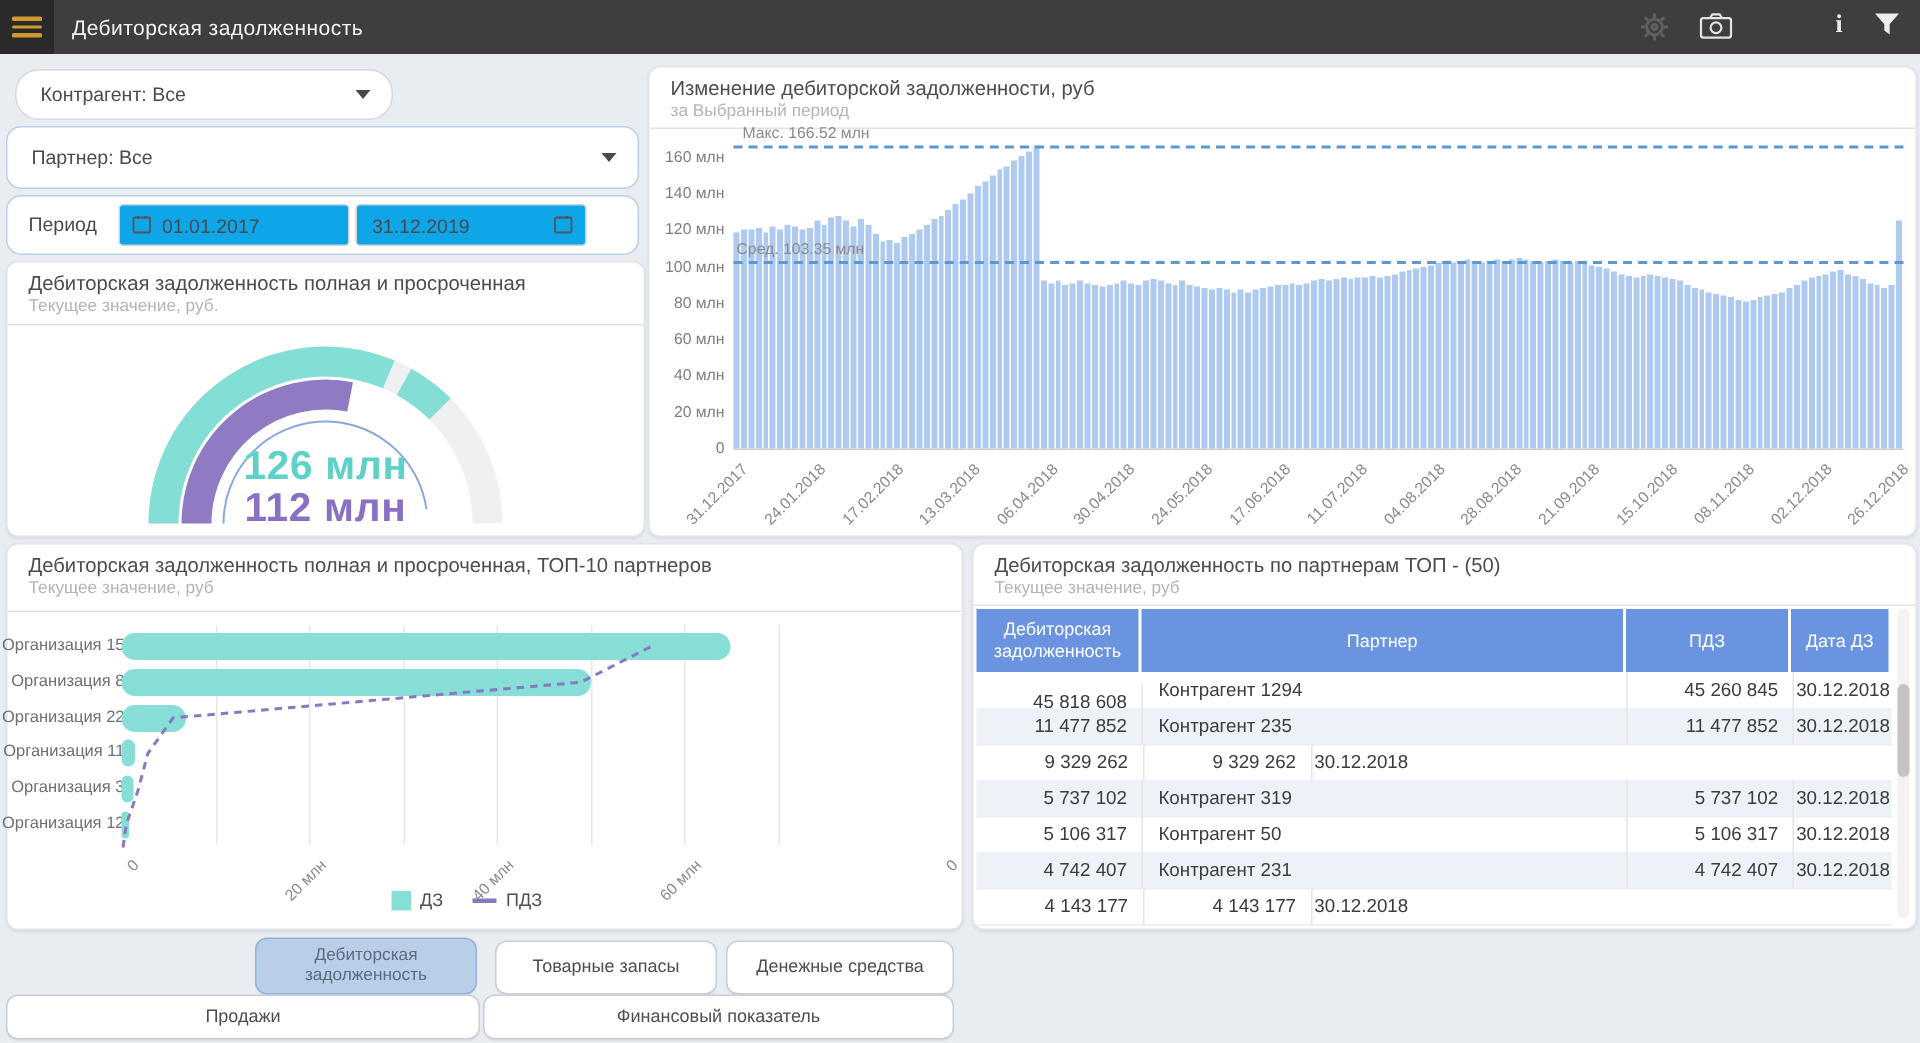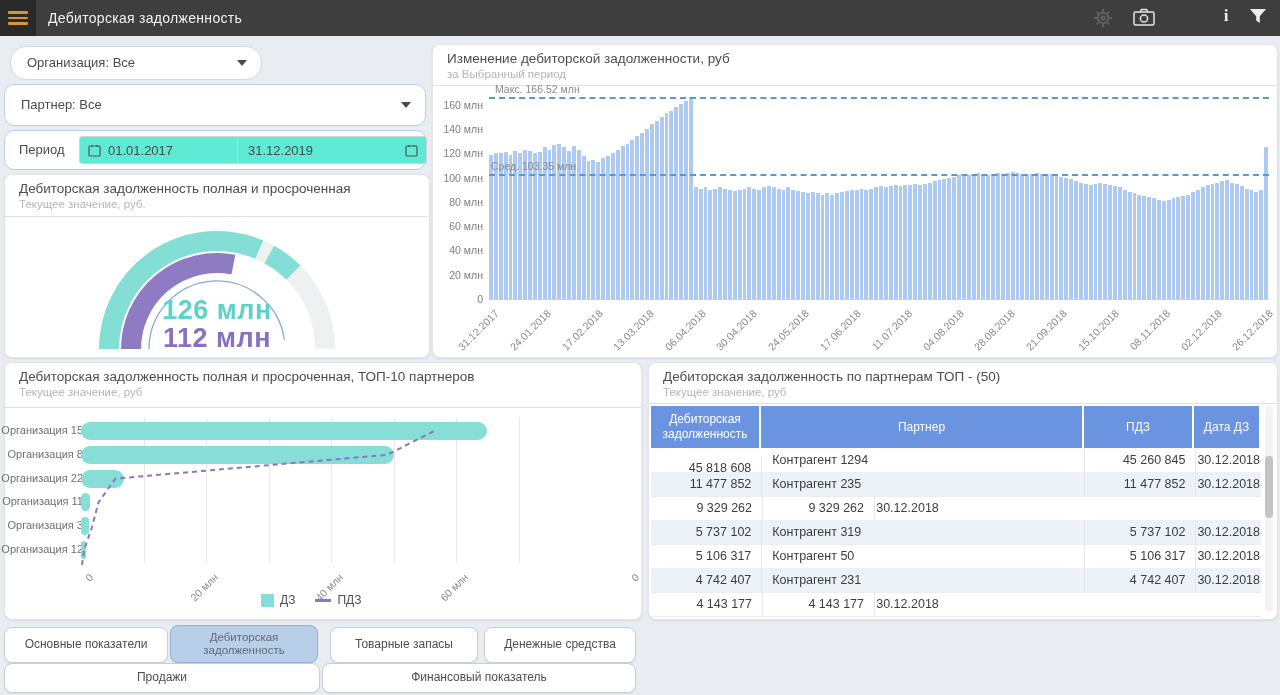--- a/index.html
+++ b/index.html
@@ -15,21 +15,21 @@
   
   .card{position:absolute;background:#fff;border:1px solid #e1e4e9;border-radius:8px;box-shadow:0 1px 2px rgba(60,70,90,.10);}
   .card-title{position:absolute;left:14px;top:6px;font-size:13.5px;color:#4c4c4c;white-space:nowrap;}
   .card-sub{position:absolute;left:14px;top:23px;font-size:11.5px;color:#b4b4b4;white-space:nowrap;}
   .card-div{position:absolute;left:0;right:0;border-top:1px solid #e2e2e2;}
 
   
   .filter{position:absolute;background:#fff;border-radius:10px;}
   .filter .lab{position:absolute;font-size:13px;color:#4a4a4a;white-space:nowrap;}
   .caret{position:absolute;width:0;height:0;border-left:5px solid transparent;border-right:5px solid transparent;border-top:6px solid #4a4a4a;}
-  .date-box{position:absolute;border:1px solid #cfd4da;border-radius:3px;background:#5eead4;height:26px;padding-left:36px;}
+  .date-box{position:absolute;border:1px solid #cfd4da;border-radius:3px;background:#0ea5e9;height:26px;}
   .date-box .val{position:absolute;top:6px;font-size:13px;color:#4a4a4a;white-space:nowrap;}
 
   
   #trend-plot{position:absolute;left:56px;top:46px;width:780px;height:208px;}
   #trend-bars{position:absolute;left:0;top:0;width:100%;height:100%;display:flex;align-items:flex-end;border-bottom:1px solid #cfcfcf;}
   #trend-bars .bar{flex:1;margin-right:1px;background:#aecaf0;}
   .ytick{position:absolute;right:786px;width:50px;text-align:right;font-size:10.5px;color:#7e7e7e;white-space:nowrap;}
   .dash-line{position:absolute;left:0;right:0;border-top:2px dashed #5c97cf;}
   .dash-lab{position:absolute;font-size:10.5px;color:#8a8a8a;white-space:nowrap;}
   .xlab{position:absolute;width:0;height:0;}
@@ -88,21 +88,21 @@
     </div>
     <div class="tb-icon" style="left:1214px;top:6px;font-family:'Liberation Serif',serif;font-weight:bold;font-size:17px;color:#ededed;text-align:center;">i</div>
     <div class="tb-icon" style="left:1248px">
       <svg width="20" height="18" viewBox="0 0 20 18">
           <path d="M2 2h16l-6.2 7.2V16l-3.6-2.6V9.2Z" fill="#ededed"></path>
         </svg>
     </div>
   </div>
 
   <div class="filter" style="left:10px;top:46px;width:250px;height:32px;border:1px solid #d4d8de;border-radius:16px;">
-    <span class="lab" style="left:16px;top:8px">Организация: Все</span>
+    <span class="lab" style="left:16px;top:8px">Контрагент: Все</span>
     <span class="caret" style="right:14px;top:13px"></span>
   </div>
   <div class="filter" style="left:4px;top:84px;width:420px;height:40px;border:1px solid #b9cfe9;">
     <span class="lab" style="left:16px;top:12px">Партнер: Все</span>
     <span class="caret" style="right:14px;top:17px"></span>
   </div>
   <div class="filter" style="left:4px;top:130px;width:420px;height:38px;border:1px solid #b9cfe9;">
     <span class="lab" style="left:14px;top:11px">Период</span>
     <div class="date-box" style="left:74px;top:5px;width:152px;">
       <span style="position:absolute;left:8px;top:6px">
@@ -477,19 +477,18 @@
           <div class="tc" style="width: 65px; justify-content: center;">30.12.2018</div>
         </div>
       </div>
     <div class="sb-track" style="left:616px;top:43px;height:206px;">
       <div class="sb-thumb" style="top:50px;height:62px;left:0;"></div>
     </div>
   </div>
 
   <div id="nav"></div>
 
-<div class="navbtn" style="left: 4px; width: 162px; top: 627px; height: 34px;">Основные показатели</div>
     <div class="navbtn active" style="left: 170px; width: 148px; top: 625px; height: 38px; font-size: 11.5px; padding: 0px 14px; box-sizing: border-box;">Дебиторская задолженность</div>
     <div class="navbtn" style="left: 484px; width: 150px; top: 627px; height: 34px;">Денежные средства</div>
     <div class="navbtn" style="left: 330px; width: 146px; top: 627px; height: 34px;">Товарные запасы</div>
     <div class="navbtn" style="left: 4px; width: 314px; top: 663px; height: 28px;">Продажи</div>
     <div class="navbtn" style="left: 322px; width: 312px; top: 663px; height: 28px;">Финансовый показатель</div>
   </div>
 
 </body></html>

